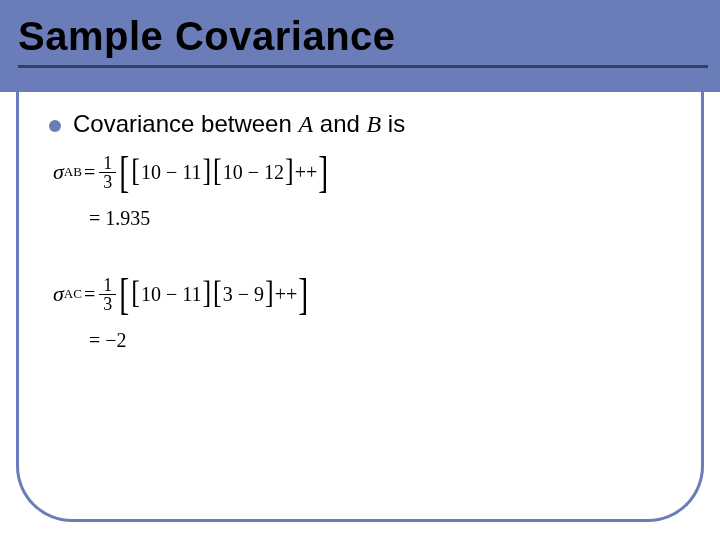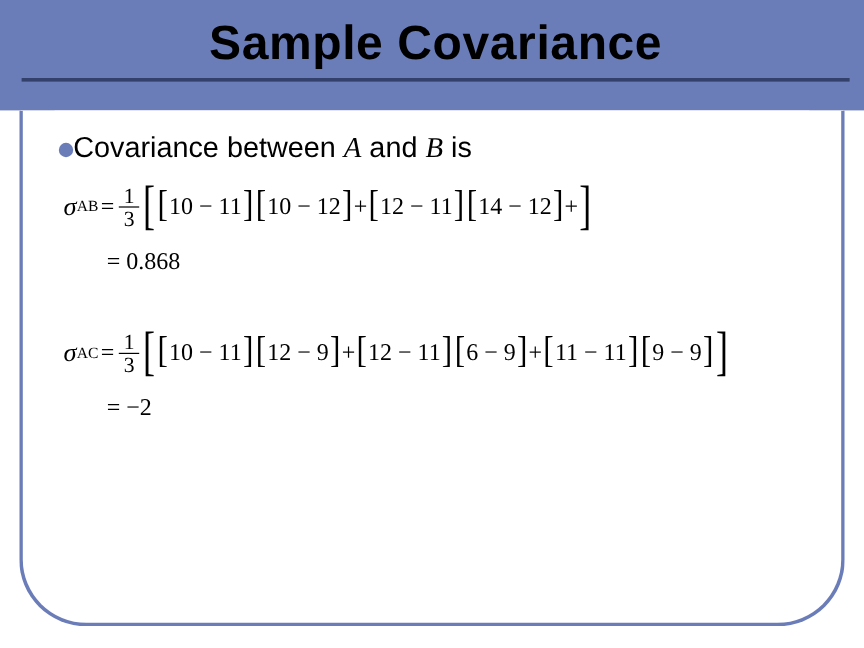--- a/index.html
+++ b/index.html
@@ -21,21 +21,20 @@
   .title-wrap {
     position: absolute;
     top: 14px;
     left: 18px;
   }
   .title {
     font-size: 40px;
     font-weight: bold;
     color: #000;
     letter-spacing: 0.5px;
-    text-align: center;
   }
   .title-underline {
     margin-top: 6px;
     height: 3px;
     width: 690px;
     background: #33406b;
   }
   .panel {
     position: absolute;
     top: 92px;
@@ -46,20 +45,21 @@
     border: 3px solid #6b7db8;
     border-top: none;
     border-radius: 0 0 56px 56px;
   }
   .content {
     padding: 18px 22px 0 30px;
   }
   .bullet-row {
     display: flex;
     align-items: baseline;
+    gap: 12px;
     margin-bottom: 10px;
   }
   .bullet {
     width: 12px;
     height: 12px;
     border-radius: 50%;
     background: #6b7db8;
     flex: 0 0 auto;
     margin-top: 8px;
   }
@@ -129,45 +129,42 @@
           <span class="sub">AB</span>
         <span class="eq">=</span>
         <span class="frac">
           <span class="num">1</span>
           <span class="bar"></span>
           <span class="den">3</span>
         </span>
         <span class="big-lbr">[</span>
         <span class="term"><span class="lbr">[</span><span>10 − 11</span><span class="rbr">]</span><span class="lbr">[</span><span>10 − 12</span><span class="rbr">]</span></span>
         <span> + </span>
-        <span class="term"><span class="lbr">[</span><span>12 − 11</span><span class="rbr">]</span><span class="lbr">[</span><span>14 − 12</span><span class="rbr">]</span></span>
         <span> + </span>
         <span class="big-rbr">]</span>
       </div>
-      <div class="formula-line2">= 0.868</div>
+      <div class="formula-line2">= 1.935</div>
     </div>
 
     <div class="spacer-mid"></div>
 
 
     <div class="formula-block">
       <div class="formula-line1">
         <span class="sigma">σ</span>
           <span class="sub">AC</span>
         <span class="eq">=</span>
         <span class="frac">
           <span class="num">1</span>
           <span class="bar"></span>
           <span class="den">3</span>
         </span>
         <span class="big-lbr">[</span>
-        <span class="term"><span class="lbr">[</span><span>10 − 11</span><span class="rbr">]</span><span class="lbr">[</span><span>12 − 9</span><span class="rbr">]</span></span>
+        <span class="term"><span class="lbr">[</span><span>10 − 11</span><span class="rbr">]</span><span class="lbr">[</span><span>3 − 9</span><span class="rbr">]</span></span>
         <span> + </span>
-        <span class="term"><span class="lbr">[</span><span>12 − 11</span><span class="rbr">]</span><span class="lbr">[</span><span>6 − 9</span><span class="rbr">]</span></span>
         <span> + </span>
-        <span class="term"><span class="lbr">[</span><span>11 − 11</span><span class="rbr">]</span><span class="lbr">[</span><span>9 − 9</span><span class="rbr">]</span></span>
         <span class="big-rbr">]</span>
       </div>
       <div class="formula-line2">= −2</div>
     </div>
 
   </div>
 </div>
 
 </body></html>

